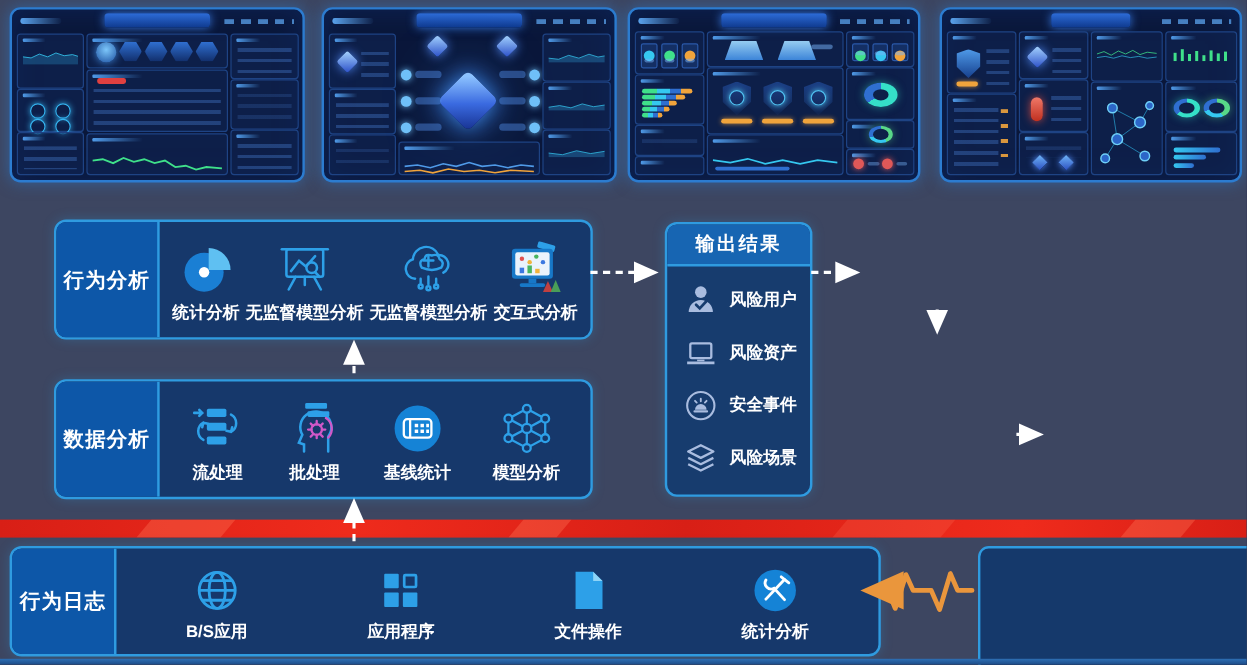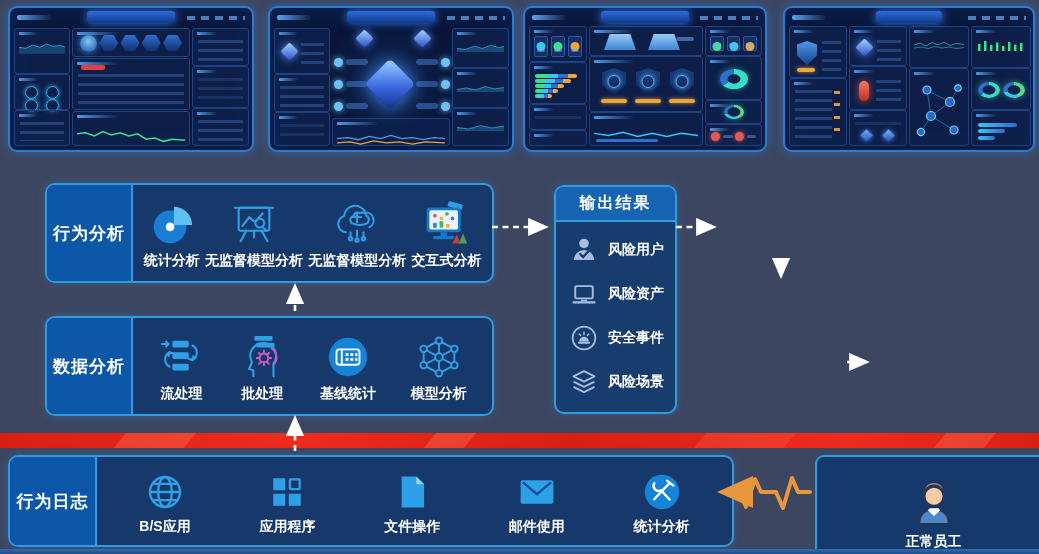--- a/index.html
+++ b/index.html
@@ -647,54 +647,34 @@
           <svg viewBox="0 0 44 44" width="38" height="38">
               <path d="M10 4 h17 l9 9 v27 h-26 z" fill="#2da0e8"></path>
               <path d="M27 4 l9 9 h-9 z" fill="#8ed4f7"></path>
             </svg>
         </span>
         <span>文件操作</span>
       </div>
       <div class="fitem">
         <span class="icn">
           <svg viewBox="0 0 44 44" width="40" height="40">
-              <rect x="4" y="9" width="36" height="26" rx="2" fill="#2da0e8"></rect>
-              <path d="M6.5 11.5 l15.5 13 15.5 -13" fill="none" stroke="#0d4d98" stroke-width="2.6"></path>
-            </svg>
-        </span>
-        <span>邮件使用</span>
-      </div>
-      <div class="fitem">
-        <span class="icn">
-          <svg viewBox="0 0 44 44" width="40" height="40">
             <circle cx="22" cy="22" r="19" fill="#1583d6"></circle>
             <g stroke="#fff" stroke-width="2.6" fill="none" stroke-linecap="round">
               <path d="M13.5 12.5 a5.5 5.5 0 0 0 7.5 7.5 l9.5 10.5"></path>
               <path d="M30.5 12 l-17 18"></path>
               <path d="M27.5 9.5 l7 5.5"></path>
             </g>
           </svg>
         </span>
         <span>统计分析</span>
       </div>
     </div>
   </div>
 
   <div class="people-box" style="left:815px;top:455px;width:217px;height:88px">
-    <div class="pitem">
-      <span>
-        <svg viewBox="0 0 48 48" width="50" height="50">
-          <path d="M10 45 c0 -9.5 6 -13.5 14 -13.5 s14 4 14 13.5 z" fill="#4e86c8" stroke="#2a3350" stroke-width="1.6"></path>
-          <path d="M18 32 l6 5.5 6 -5.5 -2 -2 h-8 z" fill="#fff"></path>
-          <circle cx="24" cy="18.5" r="9" fill="#f5cba6" stroke="#2a3350" stroke-width="1.6"></circle>
-          <path d="M14.5 17.5 a9.5 9.5 0 0 1 19 0 c1 -9 -3.5 -12.5 -9.5 -12.5 s-10.5 3.5 -9.5 12.5" fill="#8a8f98" stroke="#2a3350" stroke-width="1.6"></path>
-        </svg>
-      </span>
-      <span>正常员工</span>
-    </div>
   </div>
 
   <div class="bottom-strip"></div>
 
   <svg class="overlay" width="1039" height="554" viewBox="0 0 1039 554">
     <defs>
       <marker id="aw" markerWidth="9" markerHeight="8" refX="6.5" refY="3.5" orient="auto">
         <path d="M0,0 L8,3.5 L0,7 z" fill="#fff"></path>
       </marker>
       <marker id="ao" markerWidth="10" markerHeight="9" refX="7.5" refY="4" orient="auto">

